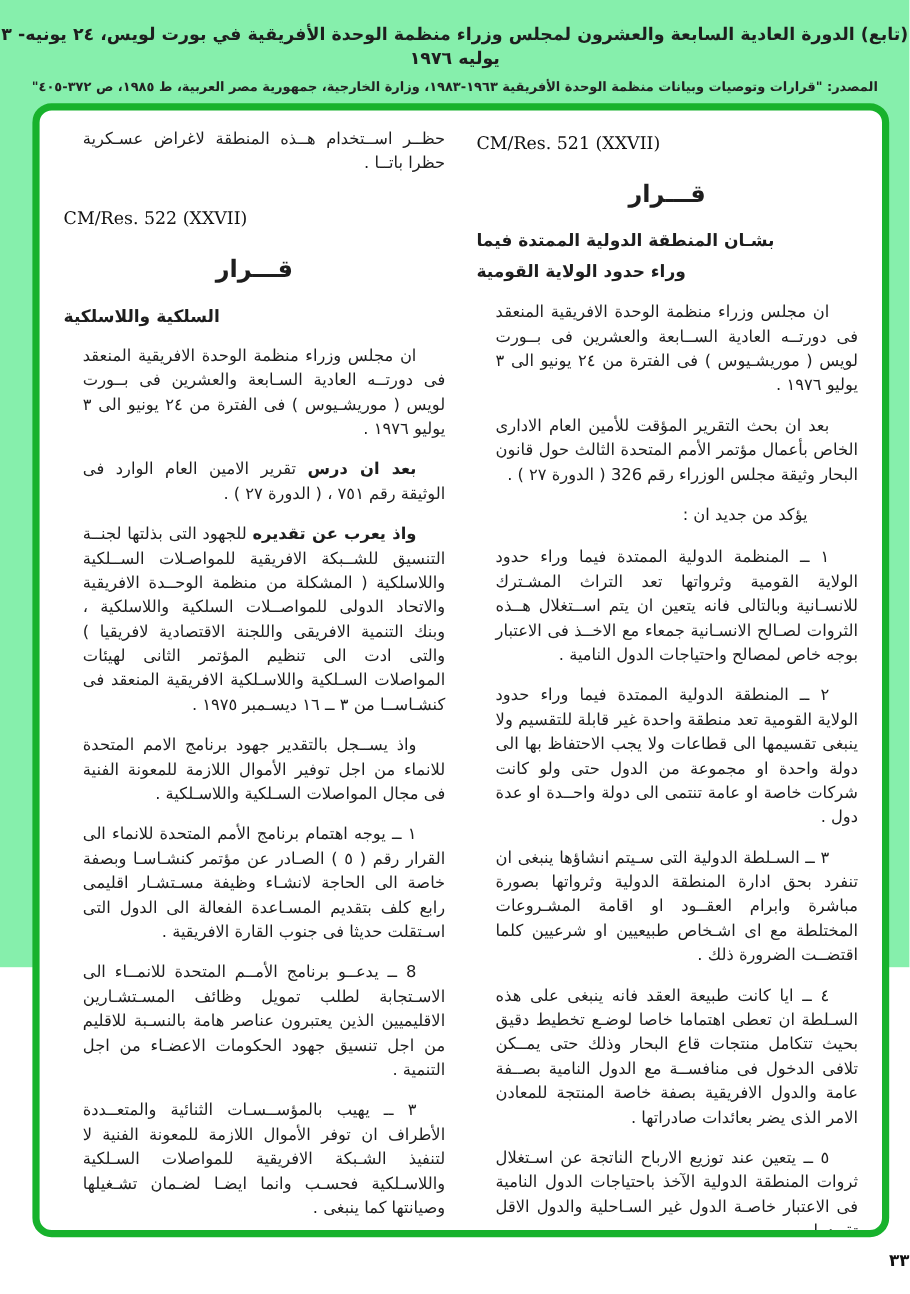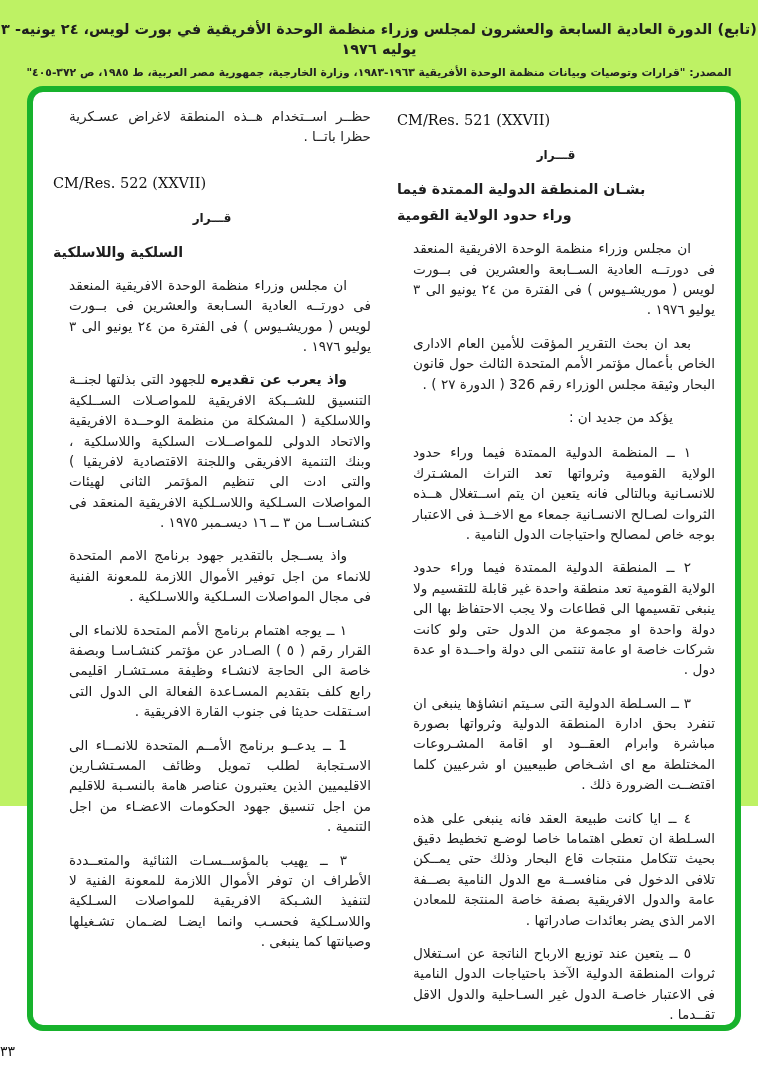--- a/index.html
+++ b/index.html
@@ -4,21 +4,21 @@
 <style>
   * { box-sizing: border-box; }
   html, body {
     margin: 0; padding: 0;
     width: 758px; height: 1078px;
     background: #ffffff;
     font-family: "DejaVu Sans", sans-serif;
     color: #1e1e1e;
     overflow: hidden;
   }
-  .page { position: relative; width: 758px; height: 806px; background: #bef264; padding-left: 36px; }
+  .page { position: relative; width: 758px; height: 806px; background: #86efac; padding-left: 36px; }
 
   
   .doc-header {
     position: absolute; top: 20px; left: 0; right: 0;
     direction: rtl; text-align: center;
   }
   .doc-header .h1 {
     font-size: 14.5px; font-weight: bold; letter-spacing: 0;
     line-height: 1.35;
   }
@@ -55,38 +55,38 @@
   .res-code {
     direction: ltr; text-align: left;
     font-family: "DejaVu Serif", "Liberation Serif", serif;
     font-size: 14.5px; color: #111;
     margin: 4px 0 14px 0;
   }
   .col-left .res-code { margin-top: 26px; }
 
   .decision-word {
     text-align: center; font-weight: bold;
-    font-size: 12px; margin: 0 0 12px 0;
+    font-size: 20px; margin: 0 0 12px 0;
   }
   .res-title {
     text-align: left; font-weight: bold;
     font-size: 14.2px; line-height: 1.85;
     margin: 0 0 10px 0;
   }
 
   .para { margin: 0 0 13px 16px; text-indent: 24px; }
   .para .lead { font-weight: bold; }
   .para.affirm { text-indent: 42px; margin-bottom: 15px; }
   .para.carryover { text-indent: 0; margin-bottom: 0; }
 
   
   .page-num {
     position: absolute; left: 0; right: 0; top: 1043px;
-    text-align: left;
-    font-weight: normal; font-size: 14px; color: #111;
+    text-align: right;
+    font-weight: bold; font-size: 14px; color: #111;
   }
 </style>
 </head>
 <body>
 
 <div class="page">
 
   <div class="doc-header">
     <div class="h1">(تابع) الدورة العادية السابعة والعشرون لمجلس وزراء منظمة الوحدة الأفريقية في بورت لويس، ٢٤ يونيه- ٣ يوليه ١٩٧٦</div>
     <div class="h2">المصدر: "قرارات وتوصيات وبيانات منظمة الوحدة الأفريقية ١٩٦٣-١٩٨٣، وزارة الخارجية، جمهورية مصر العربية، ط ١٩٨٥، ص ٣٧٢-٤٠٥"</div>
@@ -114,24 +114,25 @@
       </div>
 
       <div class="col col-left">
         <p class="para carryover">حظــر اســتخدام هــذه المنطقة لاغراض عسـكرية حظرا باتــا .</p>
         <div class="res-code">CM/Res. 522 (XXVII)</div>
         <div class="decision-word">قـــرار</div>
         <div class="res-title">
           <div>السلكية واللاسلكية</div>
         </div>
         <p class="para"><span class="lead"></span><span>ان مجلس وزراء منظمة الوحدة الافريقية المنعقد فى دورتــه العادية السـابعة والعشرين فى بــورت لويس ( موريشـيوس ) فى الفترة من ٢٤ يونيو الى ٣ يوليو ١٩٧٦ .</span></p>
+        <p class="para"><span class="lead">بعد ان درس</span><span> تقرير الامين العام الوارد فى الوثيقة رقم ٧٥١ ، ( الدورة ٢٧ ) .</span></p>
         <p class="para"><span class="lead">واذ يعرب عن تقديره</span><span> للجهود التى بذلتها لجنــة التنسيق للشــبكة الافريقية للمواصـلات الســلكية واللاسلكية ( المشكلة من منظمة الوحــدة الافريقية والاتحاد الدولى للمواصــلات السلكية واللاسلكية ، وبنك التنمية الافريقى واللجنة الاقتصادية لافريقيا ) والتى ادت الى تنظيم المؤتمر الثانى لهيئات المواصلات السـلكية واللاسـلكية الافريقية المنعقد فى كنشـاســا من ٣ ــ ١٦ ديسـمبر ١٩٧٥ .</span></p>
         <p class="para"><span class="lead"></span><span>واذ يســجل بالتقدير جهود برنامج الامم المتحدة للانماء من اجل توفير الأموال اللازمة للمعونة الفنية فى مجال المواصلات السـلكية واللاسـلكية .</span></p>
         <p class="para"><span class="lead"></span><span>١ ــ يوجه اهتمام برنامج الأمم المتحدة للانماء الى القرار رقم ( ٥ ) الصـادر عن مؤتمر كنشـاسـا وبصفة خاصة الى الحاجة لانشـاء وظيفة مسـتشـار اقليمى رابع كلف بتقديم المسـاعدة الفعالة الى الدول التى اسـتقلت حديثا فى جنوب القارة الافريقية .</span></p>
-        <p class="para"><span class="lead"></span><span>1 ــ يدعــو برنامج الأمــم المتحدة للانمــاء الى الاسـتجابة لطلب تمويل وظائف المسـتشـارين الاقليميين الذين يعتبرون عناصر هامة بالنسـبة للاقليم من اجل تنسيق جهود الحكومات الاعضـاء من اجل التنمية .</span></p>
+        <p class="para"><span class="lead"></span><span>8 ــ يدعــو برنامج الأمــم المتحدة للانمــاء الى الاسـتجابة لطلب تمويل وظائف المسـتشـارين الاقليميين الذين يعتبرون عناصر هامة بالنسـبة للاقليم من اجل تنسيق جهود الحكومات الاعضـاء من اجل التنمية .</span></p>
         <p class="para"><span class="lead"></span><span>٣ ــ يهيب بالمؤســسـات الثنائية والمتعــددة الأطراف ان توفر الأموال اللازمة للمعونة الفنية لا لتنفيذ الشـبكة الافريقية للمواصلات السـلكية واللاسـلكية فحسـب وانما ايضـا لضـمان تشـغيلها وصيانتها كما ينبغى .</span></p>
       </div>
 
     </div>
   </div>
 
   <div class="page-num">٣٣</div>
 </div>
 
 </body></html>

